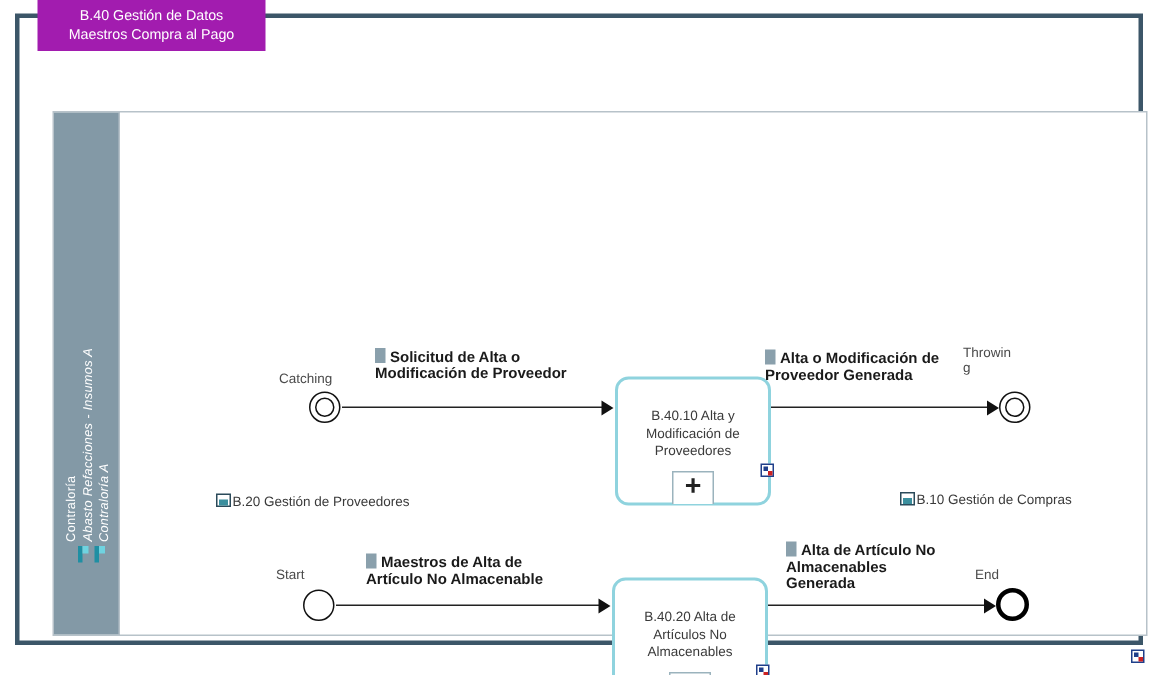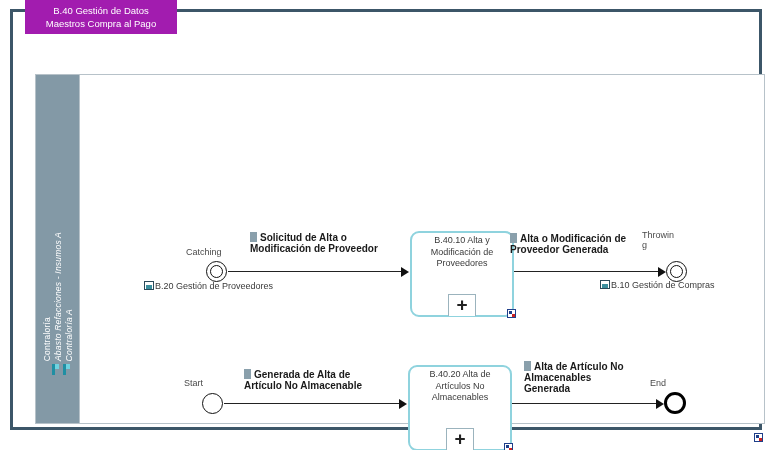--- a/index.html
+++ b/index.html
@@ -176,21 +176,22 @@
   .subprocess {
     position: absolute;
     border: 2.2px solid #8fd3de;
     border-radius: 9px;
     background: #ffffff;
     box-sizing: border-box;
     font-size: 9px;
     color: #3a3a3a;
     text-align: center;
     line-height: 11.5px;
-    padding-top: 2px;
+    padding-top: 19px;
+    margin-top: 20px;
   }
   .subprocess-title { display: block; padding: 0 6px; }
   .sub-plus-box {
     position: absolute;
     left: 50%;
     transform: translateX(-50%);
     bottom: -1px;
     width: 28px;
     height: 22px;
     border: 1px solid #9bb3bd;
@@ -259,20 +260,21 @@
     vertical-align: -1px;
     margin-right: 3px;
   }
 
   
   .link-ref {
     position: absolute;
     font-size: 9px;
     color: #3a3a3a;
     white-space: nowrap;
+    margin-top: 48px;
   }
   .link-icon {
     display: inline-block;
     width: 10px;
     height: 9px;
     border: 1px solid #2b4a5a;
     background: #ffffff;
     vertical-align: -1px;
     margin-right: 1px;
     position: relative;
@@ -354,21 +356,21 @@
       </div>
 
       <div class="event-label abs" style="left:104px; top:303px; width:56px;">Start</div>
 
       <div class="event-circle event-start" style="left:122px; top:318px;"></div>
 
       <div class="conn-line" style="left:144px; top:328px; width:178px;"></div>
       <div class="conn-arrow" style="left:319px; top:323.5px;"></div>
 
       <div class="flow-label" style="left:164px; top:294px; width:175px;">
-        <span class="msg-icon"></span><span>Generada de Alta de</span><br>
+        <span class="msg-icon"></span><span>Maestros de Alta de</span><br>
         <span>Artículo No Almacenable</span>
       </div>
 
       <div class="subprocess" style="left:328px; top:290px; width:104px; height:86px;">
         <span class="subprocess-title">B.40.20 Alta de</span>
         <span class="subprocess-title">Artículos No</span>
         <span class="subprocess-title">Almacenables</span>
         <div class="sub-plus-box">+</div>
       </div>
       <div class="corner-marker" style="left:424px; top:368px;"></div>

